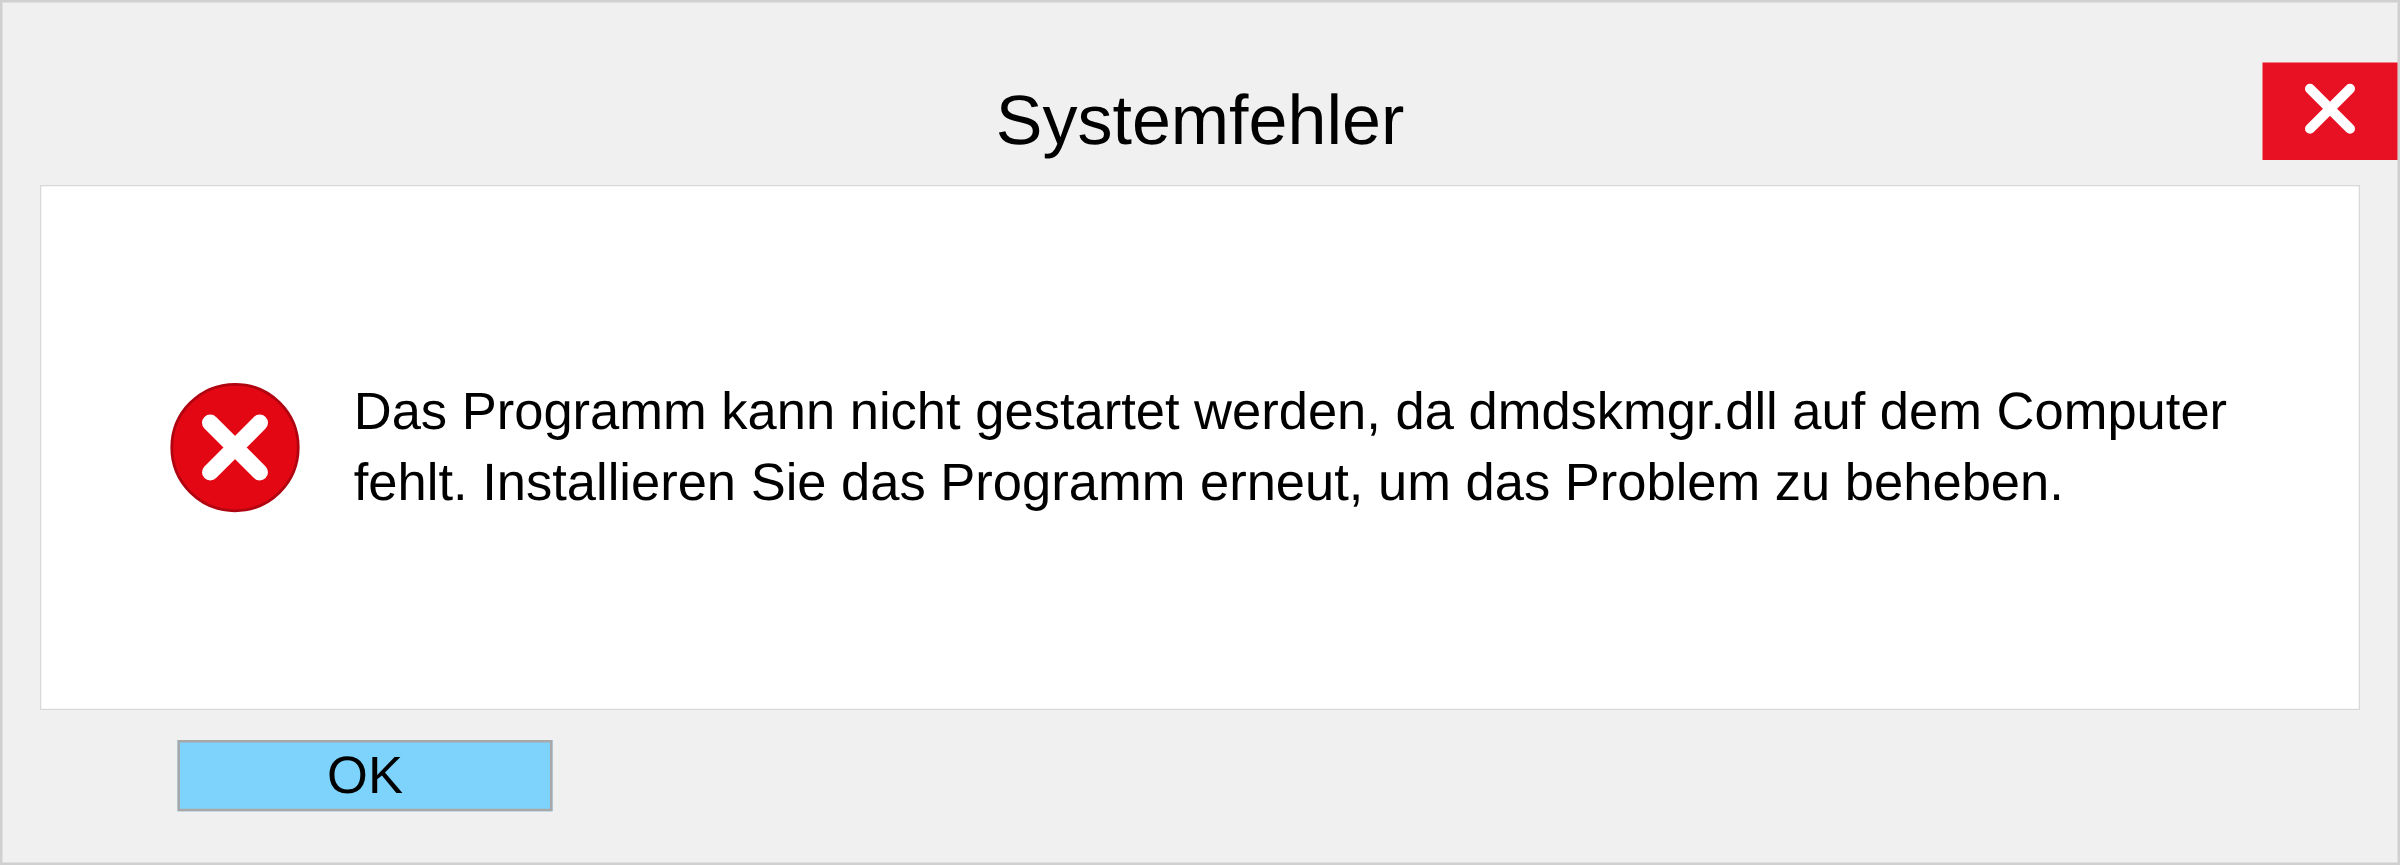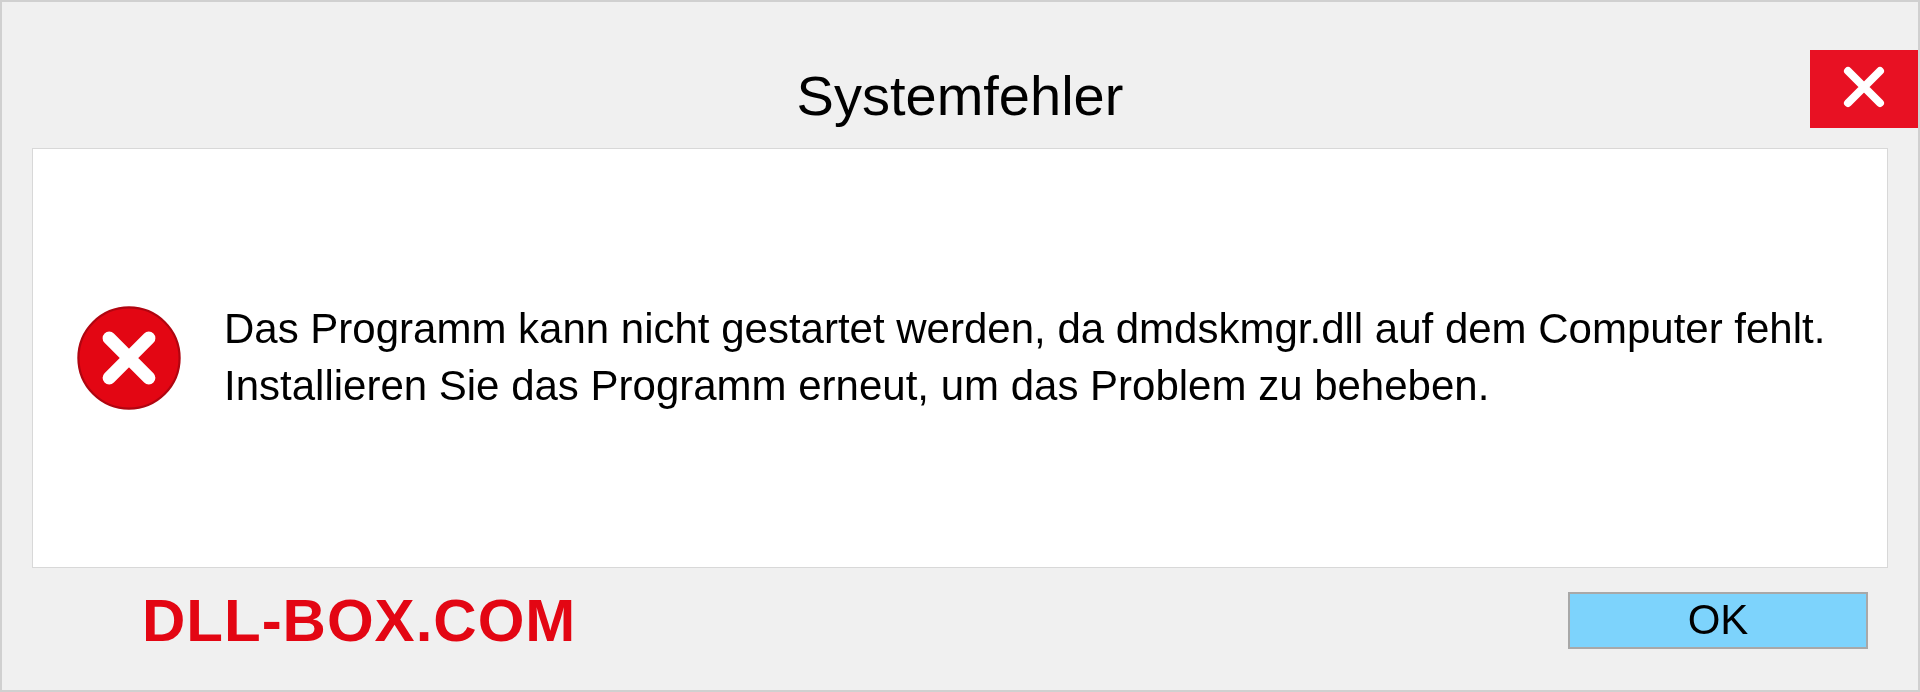--- a/index.html
+++ b/index.html
@@ -51,21 +51,21 @@
       width: 48px;
       height: 48px;
     }
     .content-area {
       margin: 8px 30px 0 30px;
       background: #ffffff;
       border: 1px solid #d8d8d8;
       height: 420px;
       display: flex;
       align-items: center;
-      padding: 0 20px 0 41px;
+      padding: 0 20px 0 100px;
     }
     .error-icon {
       width: 110px;
       height: 110px;
       flex-shrink: 0;
       margin-right: 40px;
     }
     .error-icon svg {
       width: 100%;
       height: 100%;
@@ -129,16 +129,15 @@
       <svg viewBox="0 0 100 100">
         <circle cx="50" cy="50" r="46" fill="#e30613"></circle>
         <circle cx="50" cy="50" r="46" fill="none" stroke="#b00510" stroke-width="2"></circle>
         <path d="M32 32 L68 68 M68 32 L32 68" stroke="#ffffff" stroke-width="12" stroke-linecap="round" fill="none"></path>
       </svg>
     </div>
     <div class="message-text">Das Programm kann nicht gestartet werden, da dmdskmgr.dll auf dem Computer fehlt. Installieren Sie das Programm erneut, um das Problem zu beheben.</div>
   </div>
 
   <div class="footer">
-    <div class="watermark">DLL-BOX.COM</div>
     <button class="ok-button">OK</button>
   </div>
 </div>
 
 </body></html>

